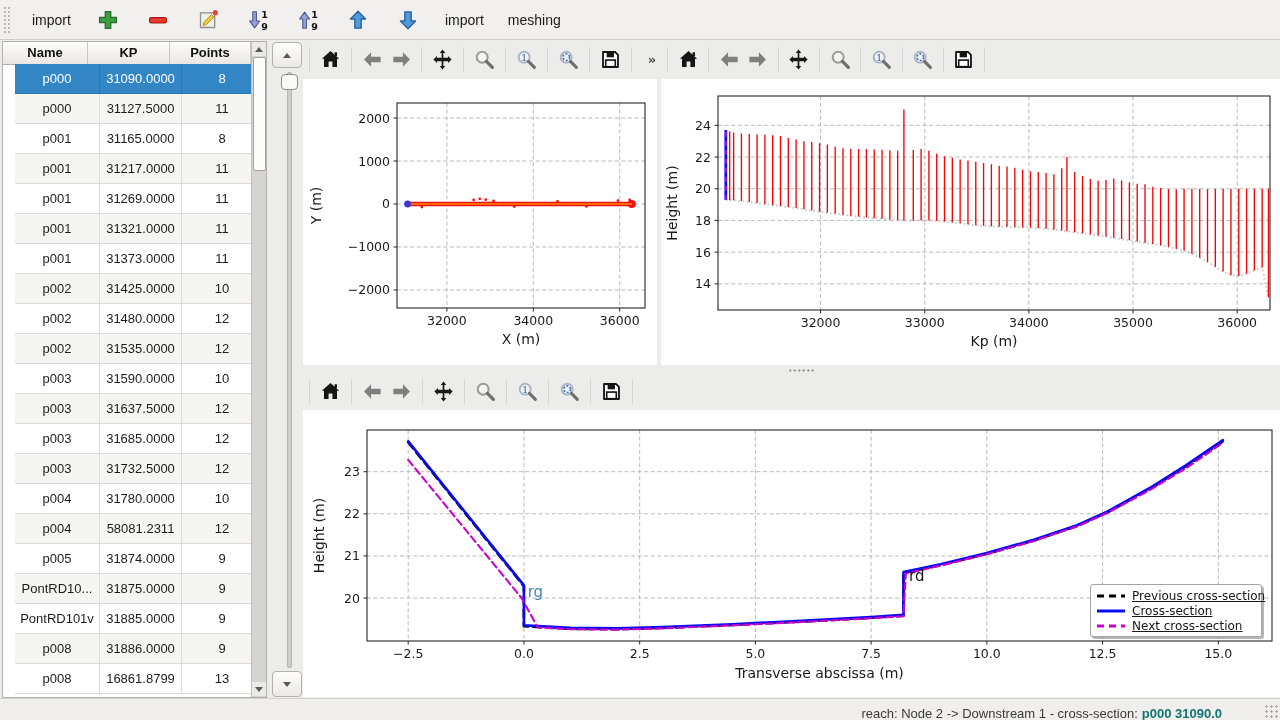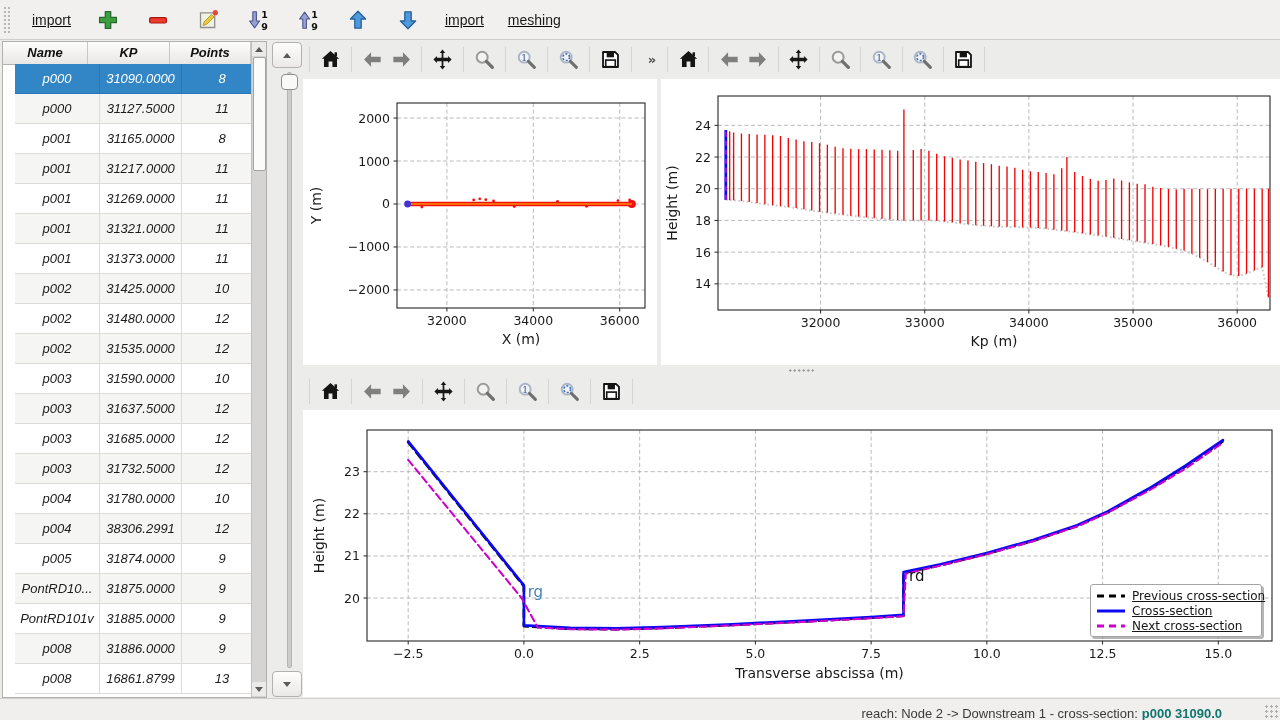--- a/index.html
+++ b/index.html
@@ -1,32 +1,32 @@
 <!DOCTYPE html>
 <html><head>
 <meta charset="utf-8">
 <style>
   html,body{margin:0;padding:0;}
   body{width:1280px;height:720px;position:relative;overflow:hidden;
        background:#ececea;font-family:"Liberation Sans",sans-serif;
        -webkit-font-smoothing:antialiased;}
   
   #toolbar-main{position:absolute;left:0;top:0;width:1280px;height:39px;
-    background:#f2f0ef;border-bottom:1px solid #cfccc9;display:flex;align-items:center;text-decoration:underline;}
+    background:#f2f0ef;border-bottom:1px solid #cfccc9;display:flex;align-items:center;}
   .grip{width:9px;height:28px;margin:0 8px 0 3px;
     background-image:radial-gradient(circle,#b9b6b3 1px,transparent 1.3px);
     background-size:4px 4px;}
   .tb-text{background:none;border:none;font:14px "Liberation Sans",sans-serif;
     color:#1a1a1a;padding:0 12px;cursor:default;}
   .tb-icon{width:26px;height:26px;margin:0 12px;background:none;border:none;
     padding:0;display:flex;align-items:center;justify-content:center;}
   .tb-icon svg{width:24px;height:24px;}
   
   #table-panel{position:absolute;left:2px;top:41px;width:265px;height:657px;
-    background:#ffffff;border:1px solid #b3b1ae;box-sizing:border-box;font-style:italic;}
+    background:#ffffff;border:1px solid #b3b1ae;box-sizing:border-box;}
   #thead{display:grid;grid-template-columns:85px 82px 81px;height:22px;
     background:linear-gradient(#fdfdfd,#e9e7e5);border-bottom:1px solid #b3b1ae;}
   #thead div{font-size:13px;font-weight:bold;color:#111;text-align:center;
     line-height:21px;border-right:1px solid #c9c7c4;}
   #tbody{position:absolute;left:12px;top:22px;width:248px;height:633px;overflow:hidden;}
   .trow{display:grid;grid-template-columns:85px 82px 81px;height:30px;background:#fff;}
   .trow.alt{background:#f5f5f4;}
   .trow div{font-size:13px;color:#1c1c1c;text-align:center;line-height:29px;
     border-right:1px solid #dddbd9;border-bottom:1px solid #dddbd9;
     overflow:hidden;white-space:nowrap;}
@@ -266,21 +266,21 @@
         <div>31732.5000</div>
         <div>12</div>
       </div>
       <div class="trow">
         <div>p004</div>
         <div>31780.0000</div>
         <div>10</div>
       </div>
       <div class="trow alt">
         <div>p004</div>
-        <div>38306.2991</div>
+        <div>58081.2311</div>
         <div>12</div>
       </div>
       <div class="trow">
         <div>p005</div>
         <div>31874.0000</div>
         <div>9</div>
       </div>
       <div class="trow alt">
         <div>PontRD10...</div>
         <div>31875.0000</div>

